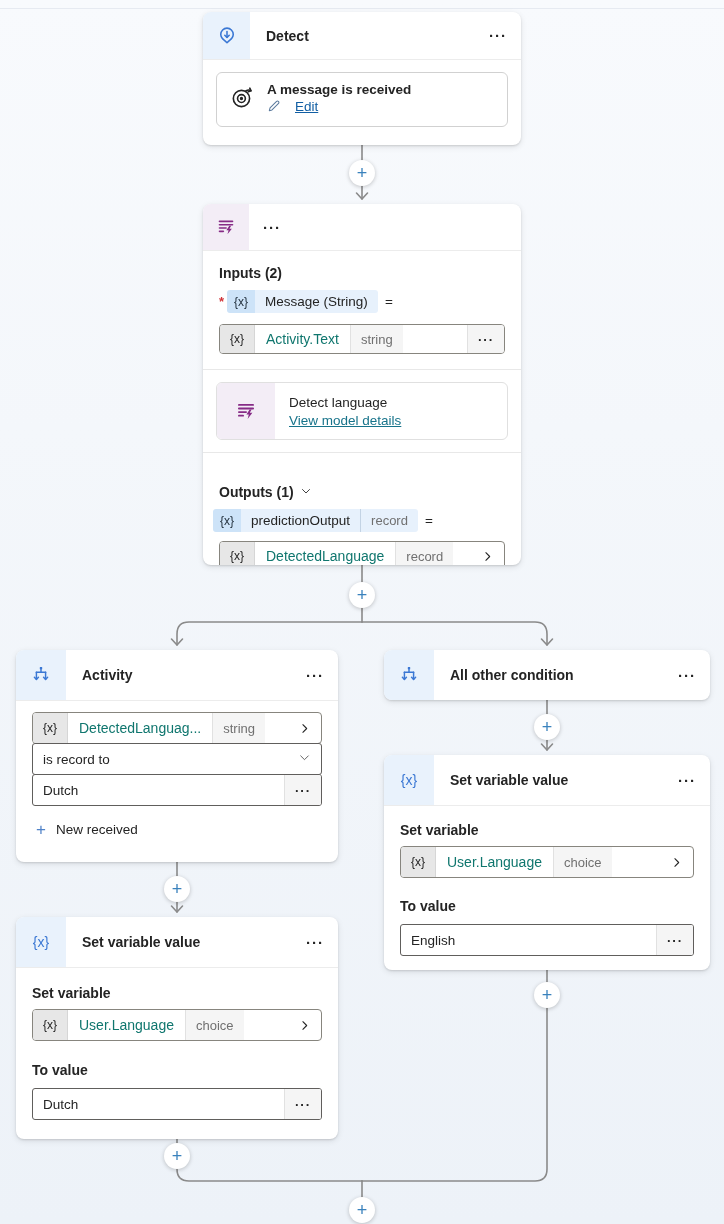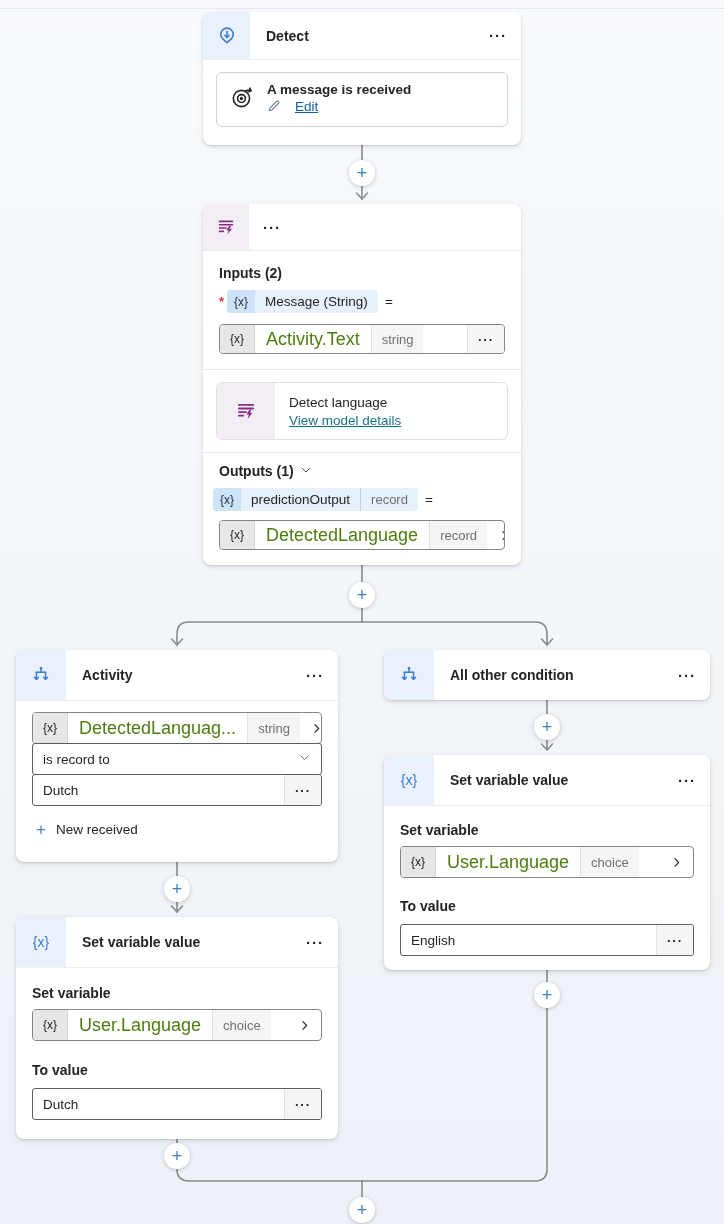--- a/index.html
+++ b/index.html
@@ -42,21 +42,21 @@
   .eq{margin-left:7px;font-size:13.5px;color:#242424;}
   
   .value-box{
     display:flex;align-items:stretch;height:30px;border:1px solid #87857e;border-radius:4px;
     background:#fff;overflow:hidden;box-sizing:border-box;
   }
   .value-box .xbadge-gray{
     flex:0 0 34px;display:flex;align-items:center;justify-content:center;
     background:#e7e7e7;border-right:1px solid #d6d6d6;color:#242424;font-size:12px;
   }
-  .value-box .vlabel{display:flex;align-items:center;padding:0 11px;font-size:18px;color:#4d7c0f;white-space:nowrap;}
+  .value-box .vlabel{display:flex;align-items:center;padding:0 11px;font-size:14px;color:#0f766e;white-space:nowrap;}
   .value-box .vtype{display:flex;align-items:center;padding:0 10px;font-size:13px;color:#707070;background:#f5f5f5;border-left:1px solid #e1e1e1;}
   .value-box .spacer{flex:1;}
   .value-box .box-more{
     flex:0 0 36px;display:flex;align-items:center;justify-content:center;background:#f5f5f5;
     border-left:1px solid #e1e1e1;color:#242424;font-size:13px;font-weight:700;letter-spacing:1px;cursor:pointer;
   }
   .value-box .box-chev{flex:0 0 34px;display:flex;align-items:center;justify-content:center;cursor:pointer;}
   
   .model-section{border-top:1px solid #e8e8e8;border-bottom:1px solid #e8e8e8;margin:15px -16px 1px;padding:12px 13px;}
   .model-card{display:flex;align-items:stretch;border:1px solid #e0e0e0;border-radius:6px;overflow:hidden;background:#fff;min-height:56px;}
@@ -212,21 +212,21 @@
               <path d="M15.6 10.5 L12.4 15.6 h2.4 L13.6 20 l4.8-6.2 h-2.6 l1.8-3.3 z"></path>
             </svg>
           </div>
           <div class="model-info">
             <span class="model-name">Detect language</span>
             <span class="model-link">View model details</span>
           </div>
         </div>
       </div>
 
-      <div class="section-label" style="margin-top:10px">
+      <div class="section-label" style="margin-top:31px">
         <span>Outputs (1)</span>
         <span>
           <svg width="12" height="12" viewBox="0 0 24 24" fill="none" stroke="#424242" stroke-width="2" stroke-linecap="round" stroke-linejoin="round">
               <path d="M5 9l7 7 7-7"></path>
             </svg>
         </span>
       </div>
 
       <div class="chip-row" style="margin-left:-6px">
         <span class="chip">

